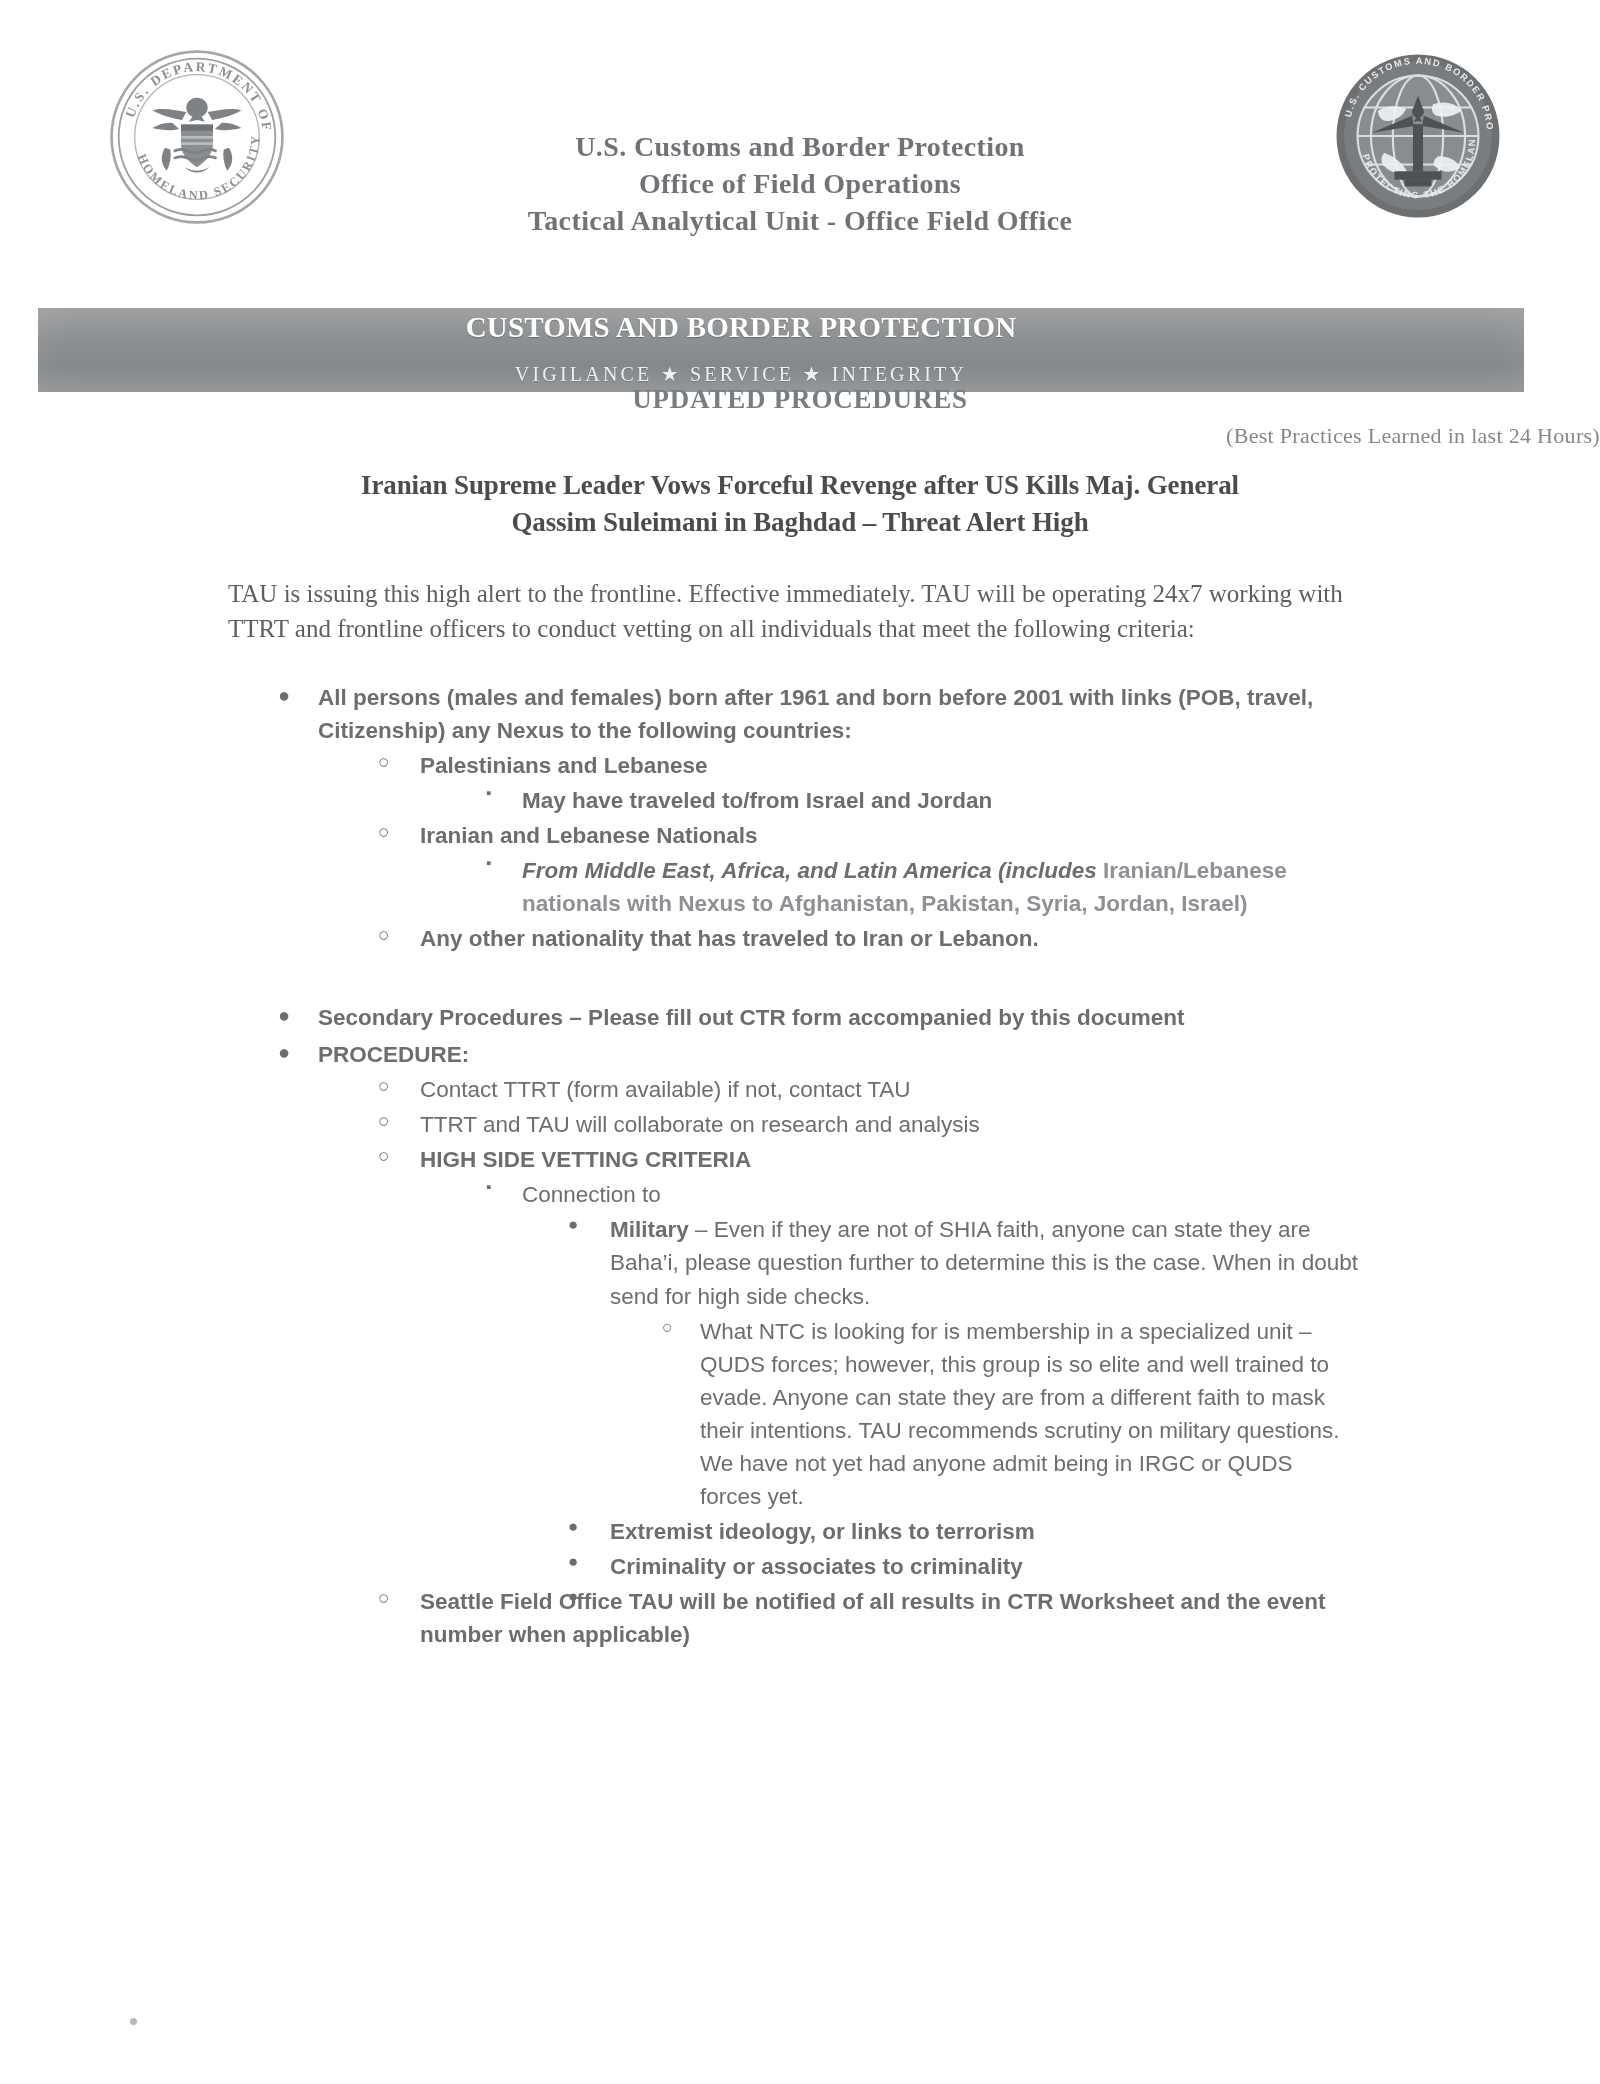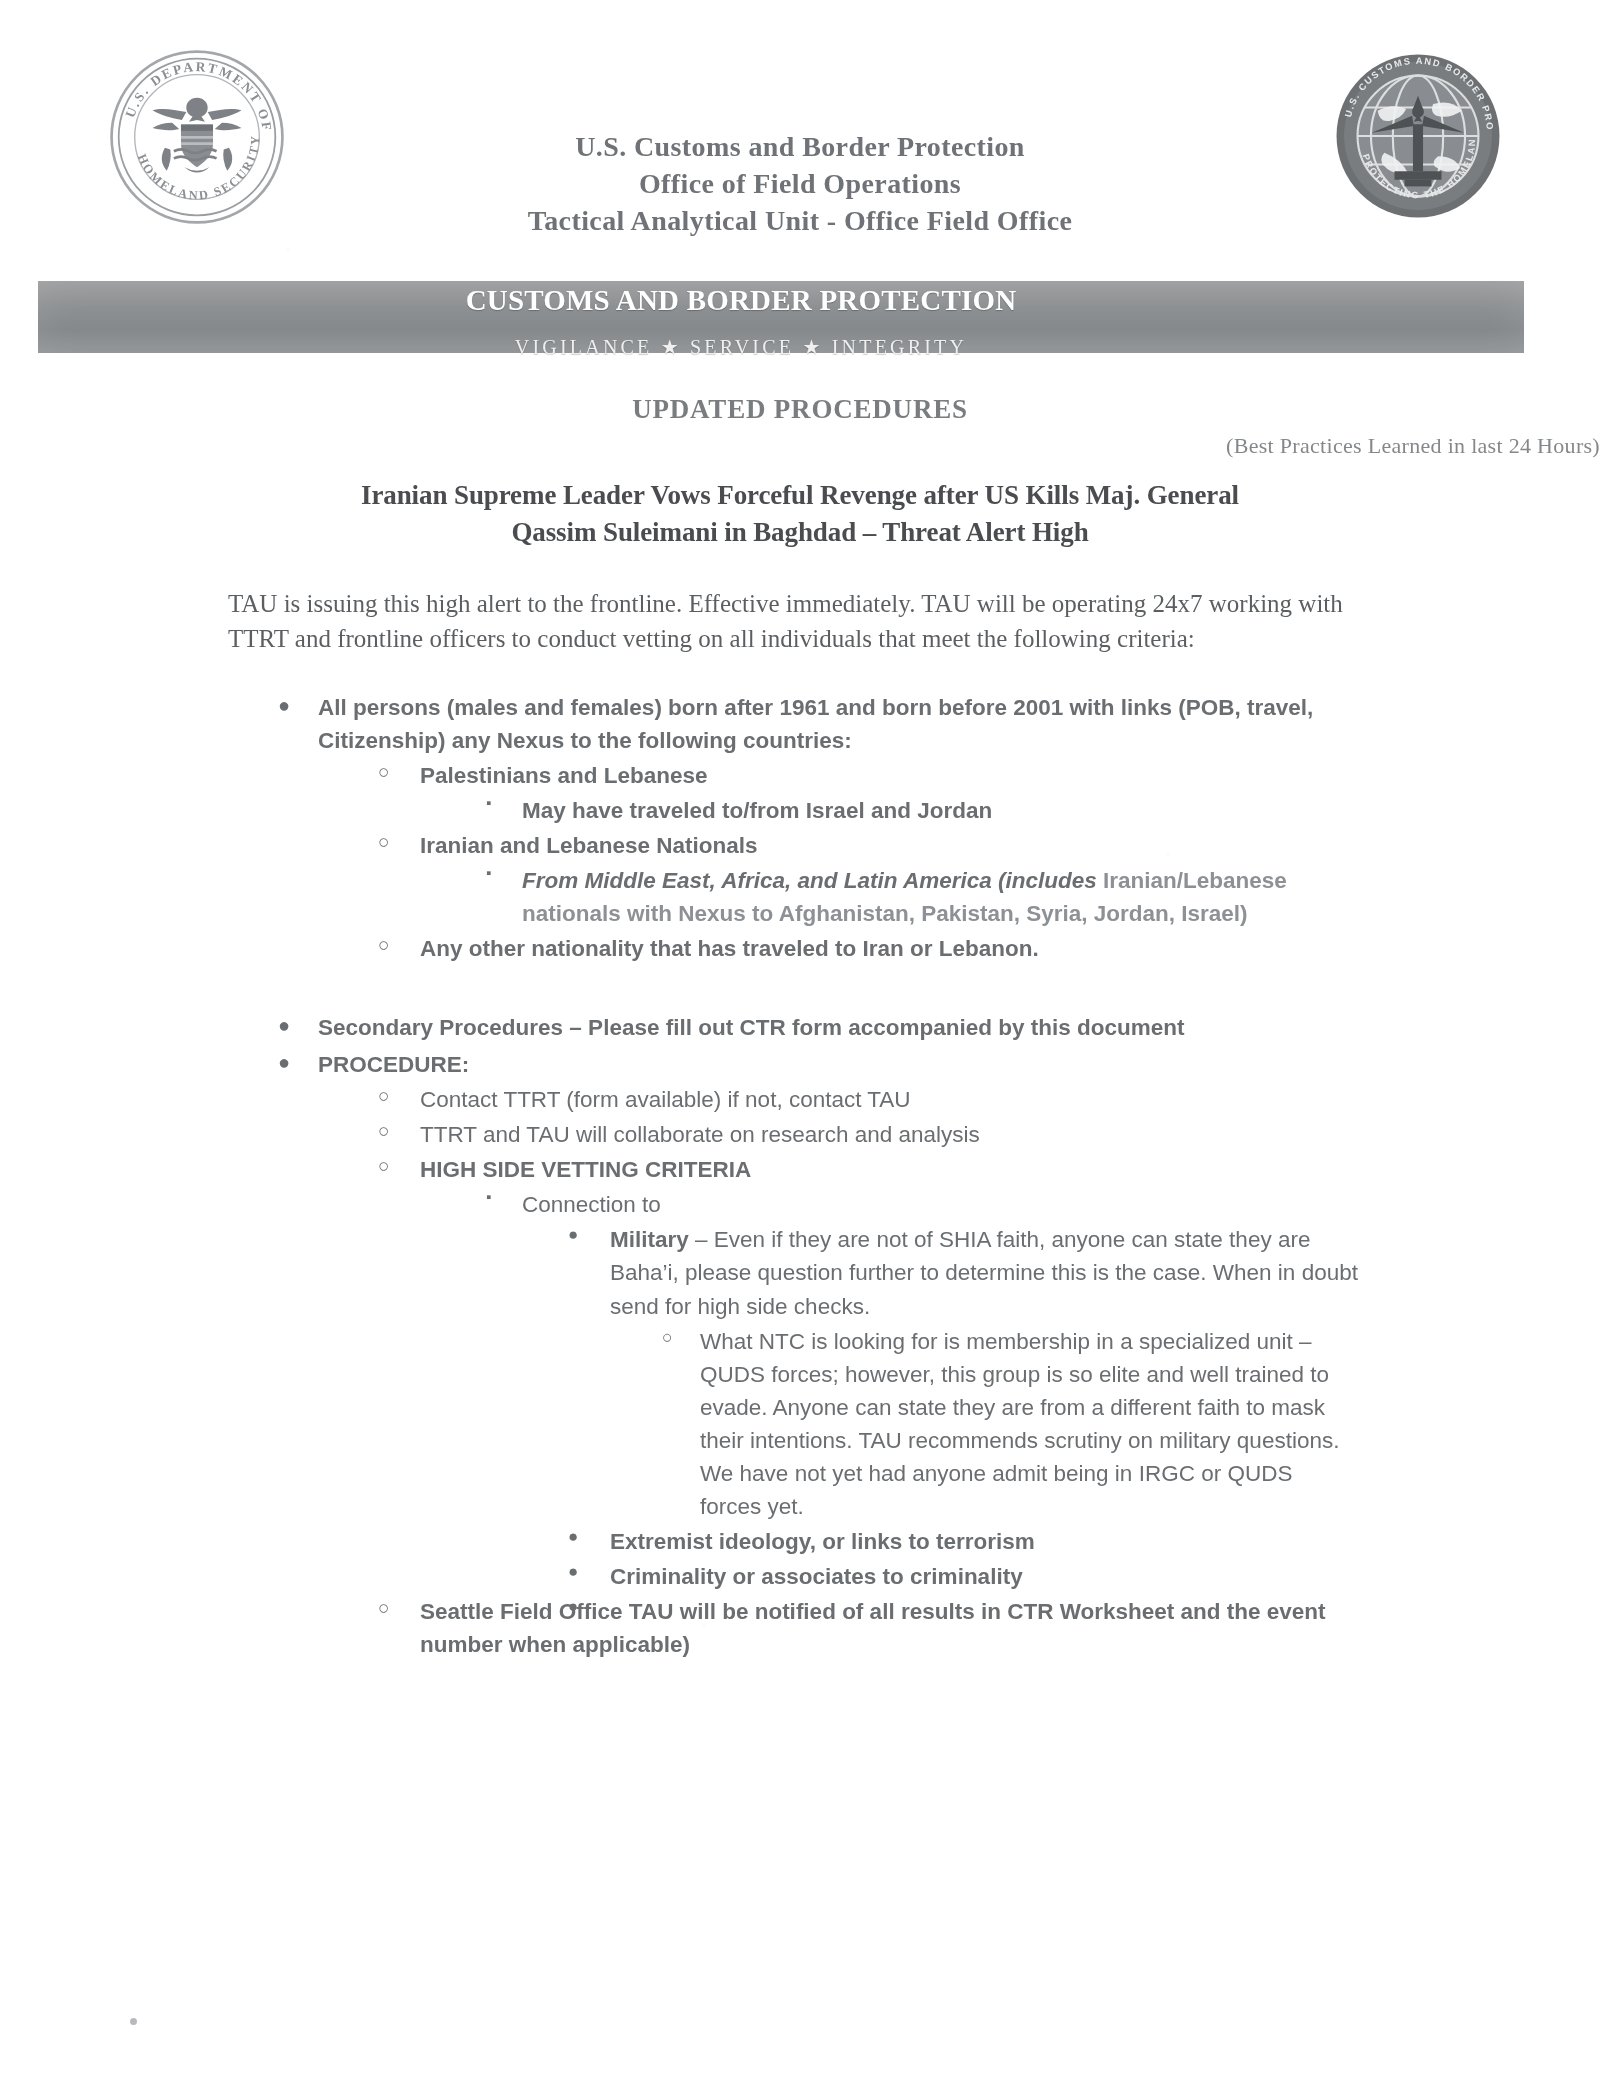--- a/index.html
+++ b/index.html
@@ -56,23 +56,23 @@
     font-size: 28px;
     line-height: 1.33;
     letter-spacing: .4px;
   }
   .header-title div { white-space: nowrap; }
 
   
   .banner {
     position: absolute;
     left: 38px;
-    top: 281px;
+    top: 308px;
     width: 1486px;
-    height: 72px;
+    height: 84px;
     background: linear-gradient(180deg,#9b9d9f 0%, #8d9092 38%, #85888b 68%, #909395 100%);
     box-shadow: inset 0 0 40px rgba(255,255,255,0.10);
   }
   .banner-inner {
     position: absolute;
     left: 0; right: 0;
     top: 4px;
     text-align: center;
     padding-right: 80px;
   }
@@ -91,21 +91,21 @@
     font-size: 20px;
     letter-spacing: 3.2px;
     margin-top: 20px;
     text-shadow: 0 1px 1px rgba(0,0,0,.2);
   }
 
   
   .doc {
     position: absolute;
     left: 0;
-    top: 394px;
+    top: 384px;
     width: 1600px;
   }
   .updated-head {
     text-align: center;
     color: #7a7d80;
     font-family: "Liberation Serif", serif;
     font-weight: bold;
     font-size: 27px;
     letter-spacing: .8px;
   }

